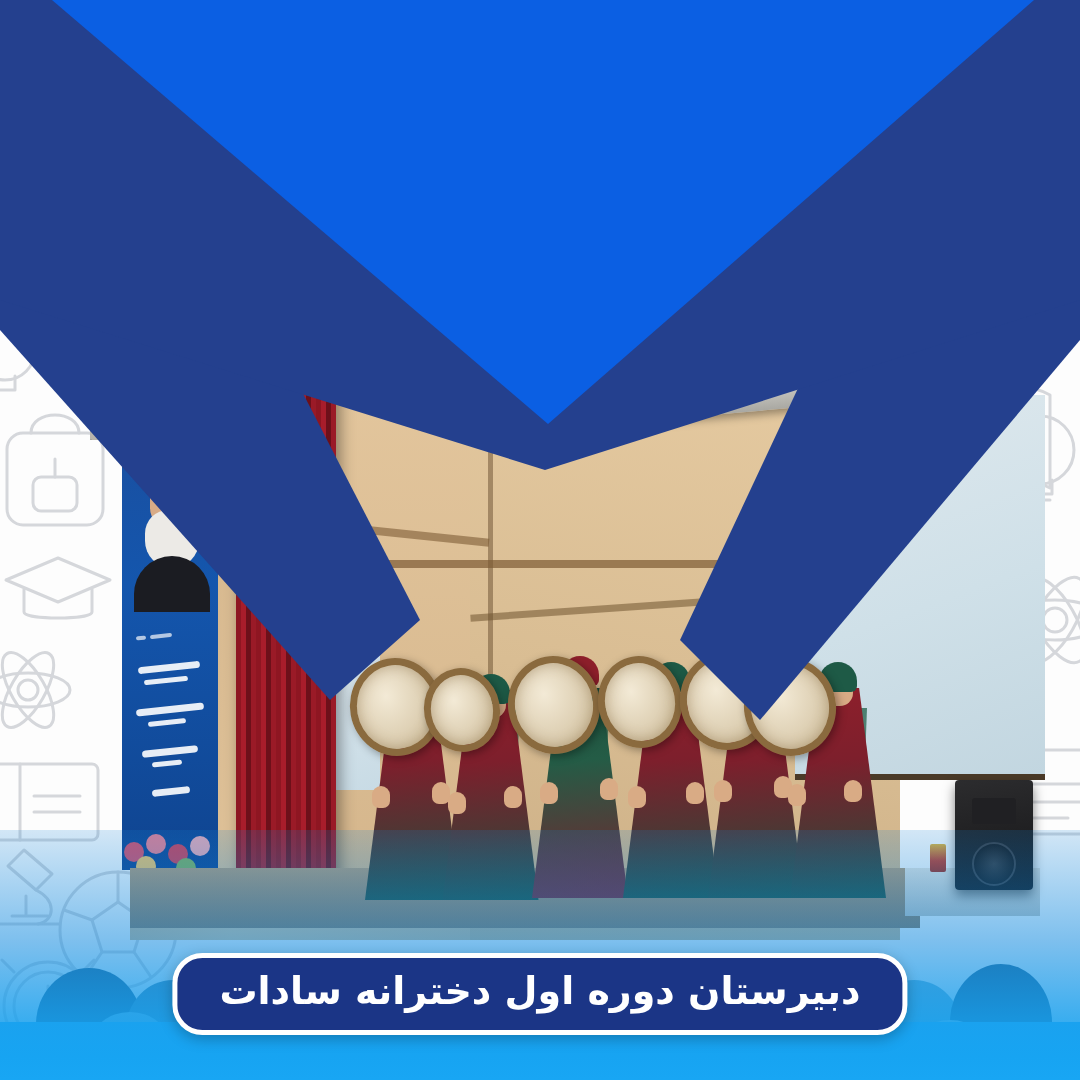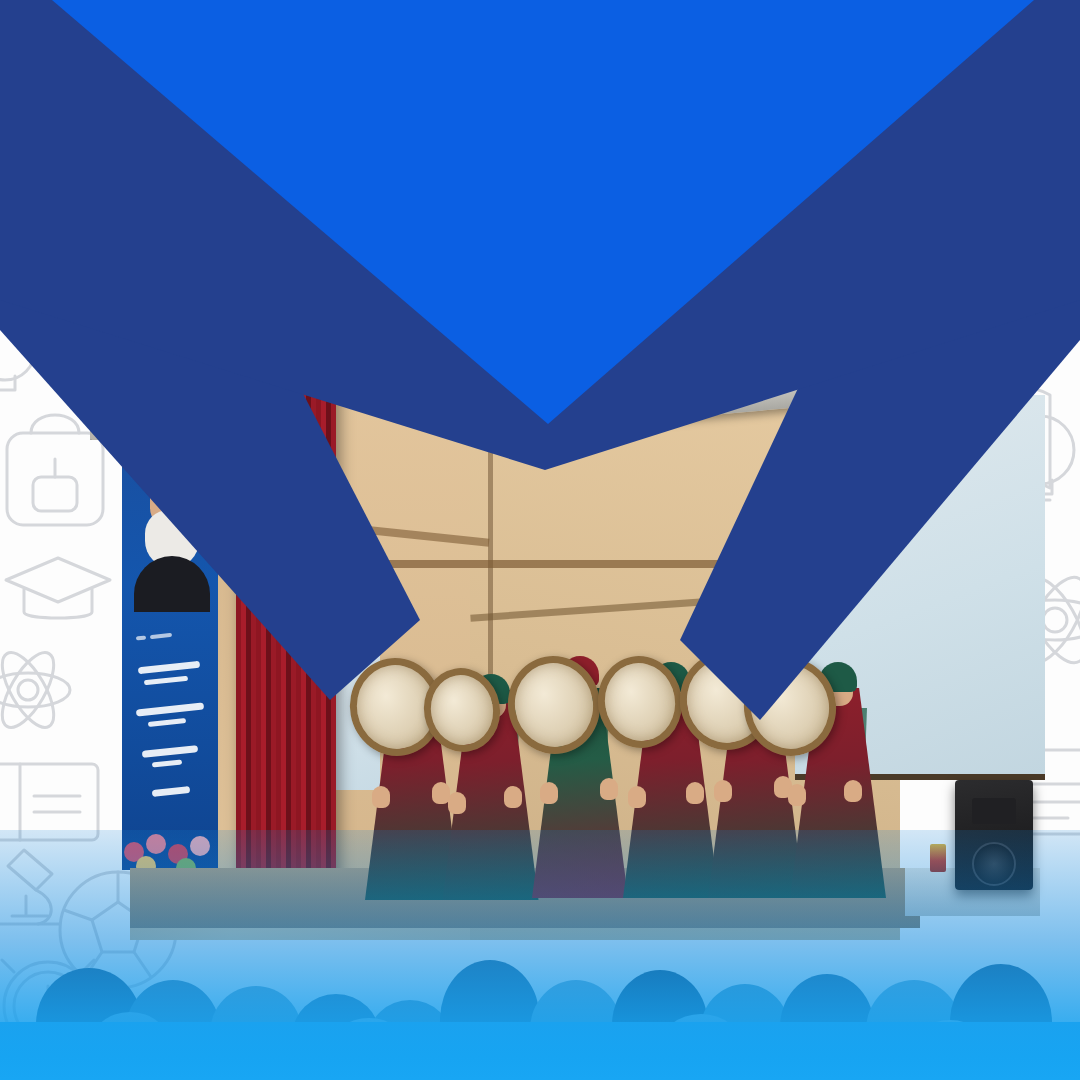--- a/index.html
+++ b/index.html
@@ -502,14 +502,19 @@
       <div class="audience-tint"></div>
       <div class="bottom-band"></div>
     </div>
   </div>
 
   <div class="shape navy-left-arm"></div>
   <div class="shape navy-right-arm"></div>
   <div class="shape navy-top"></div>
   <div class="shape blue-top"></div>
 
+  <div class="caption-wrap">
+    <div class="caption-pill">
+      <div class="caption-text">دبیرستان دوره اول دخترانه سادات</div>
+    </div>
+  </div>
 
 </div>
 
 </body></html>

